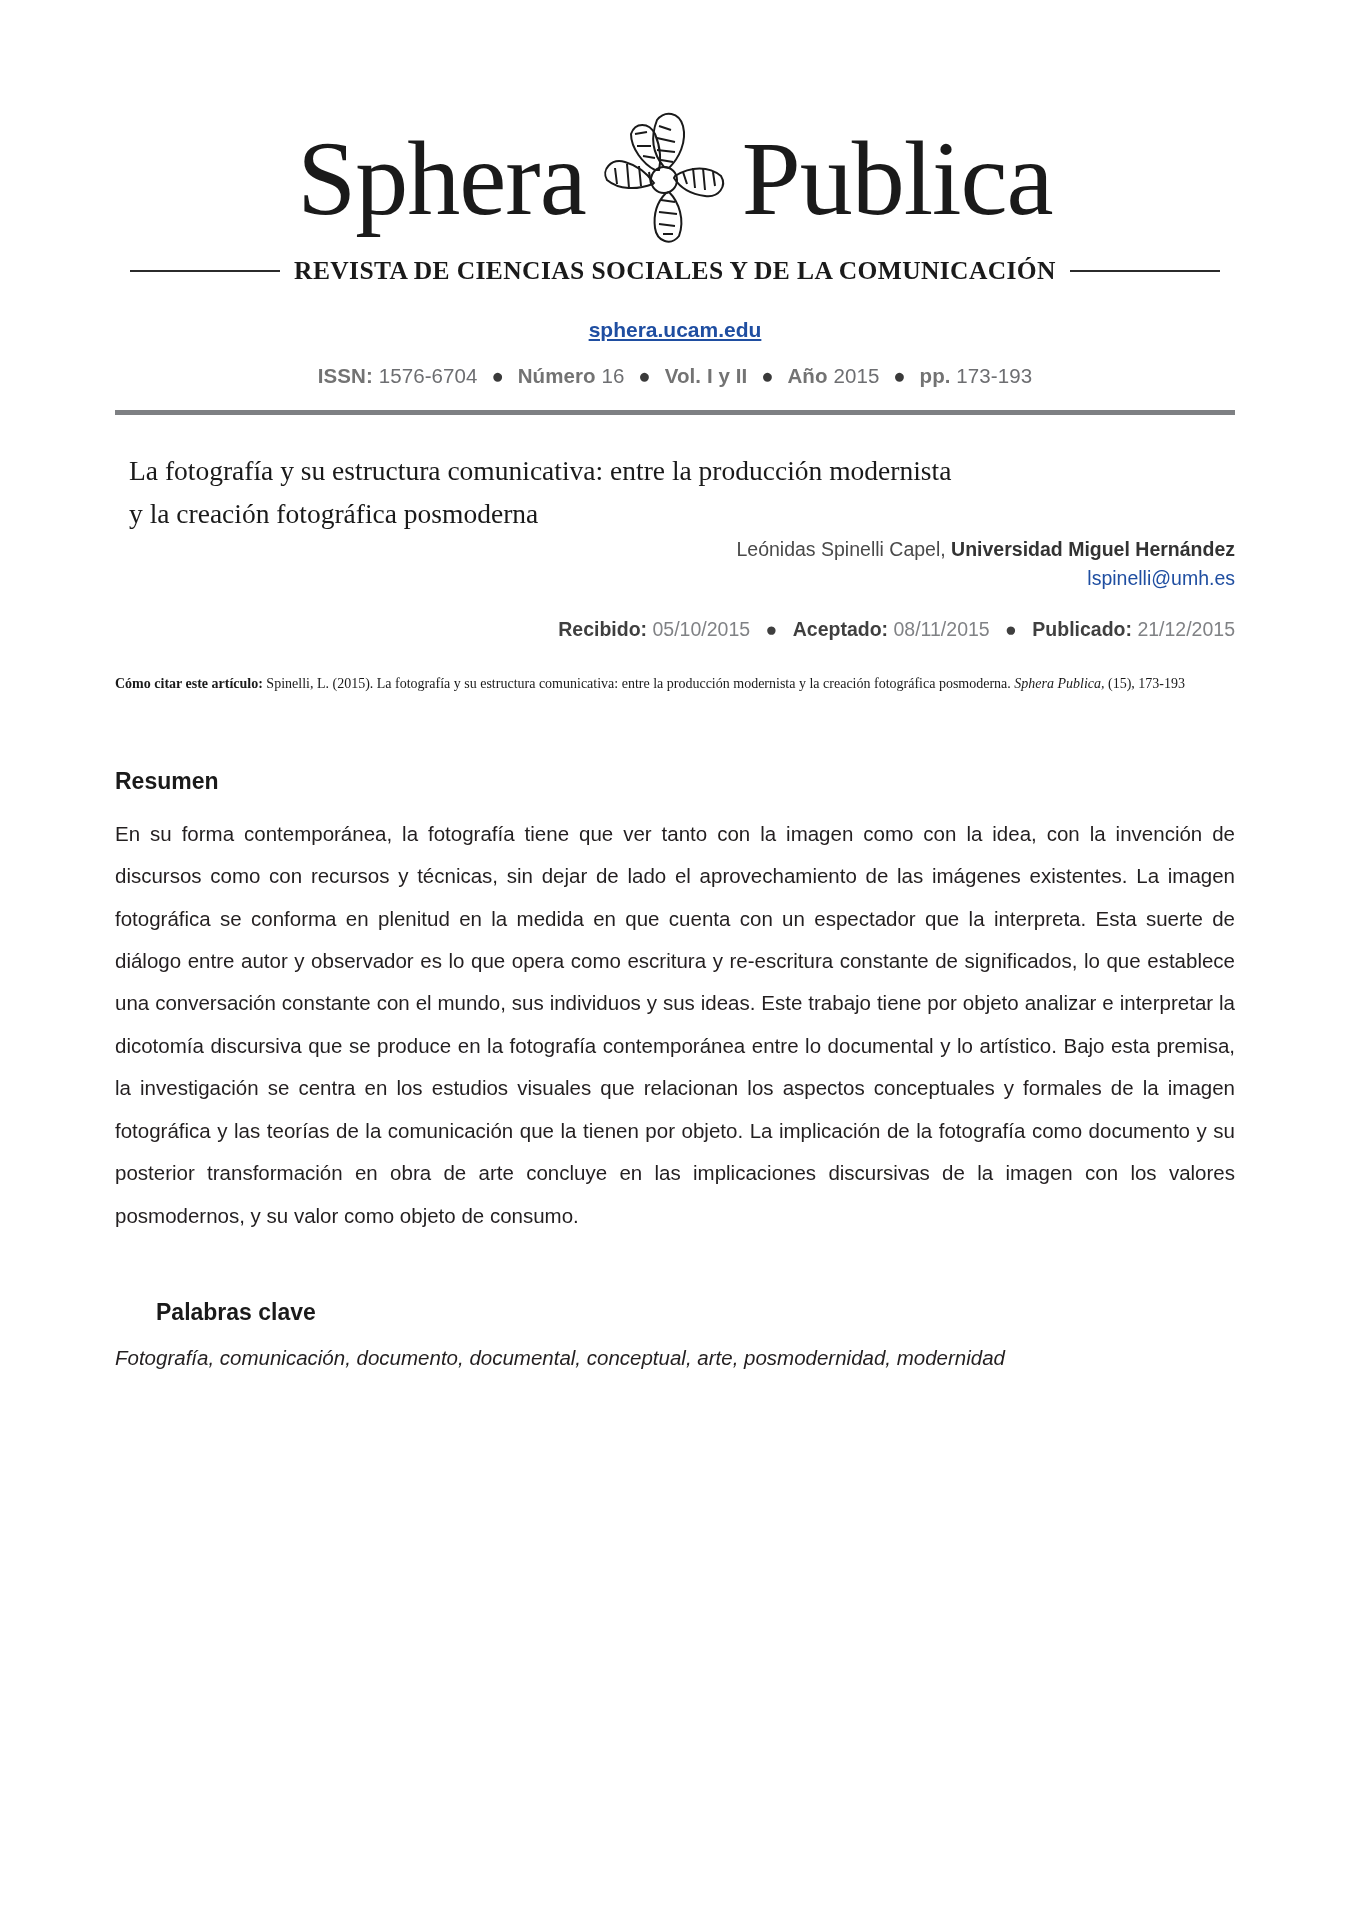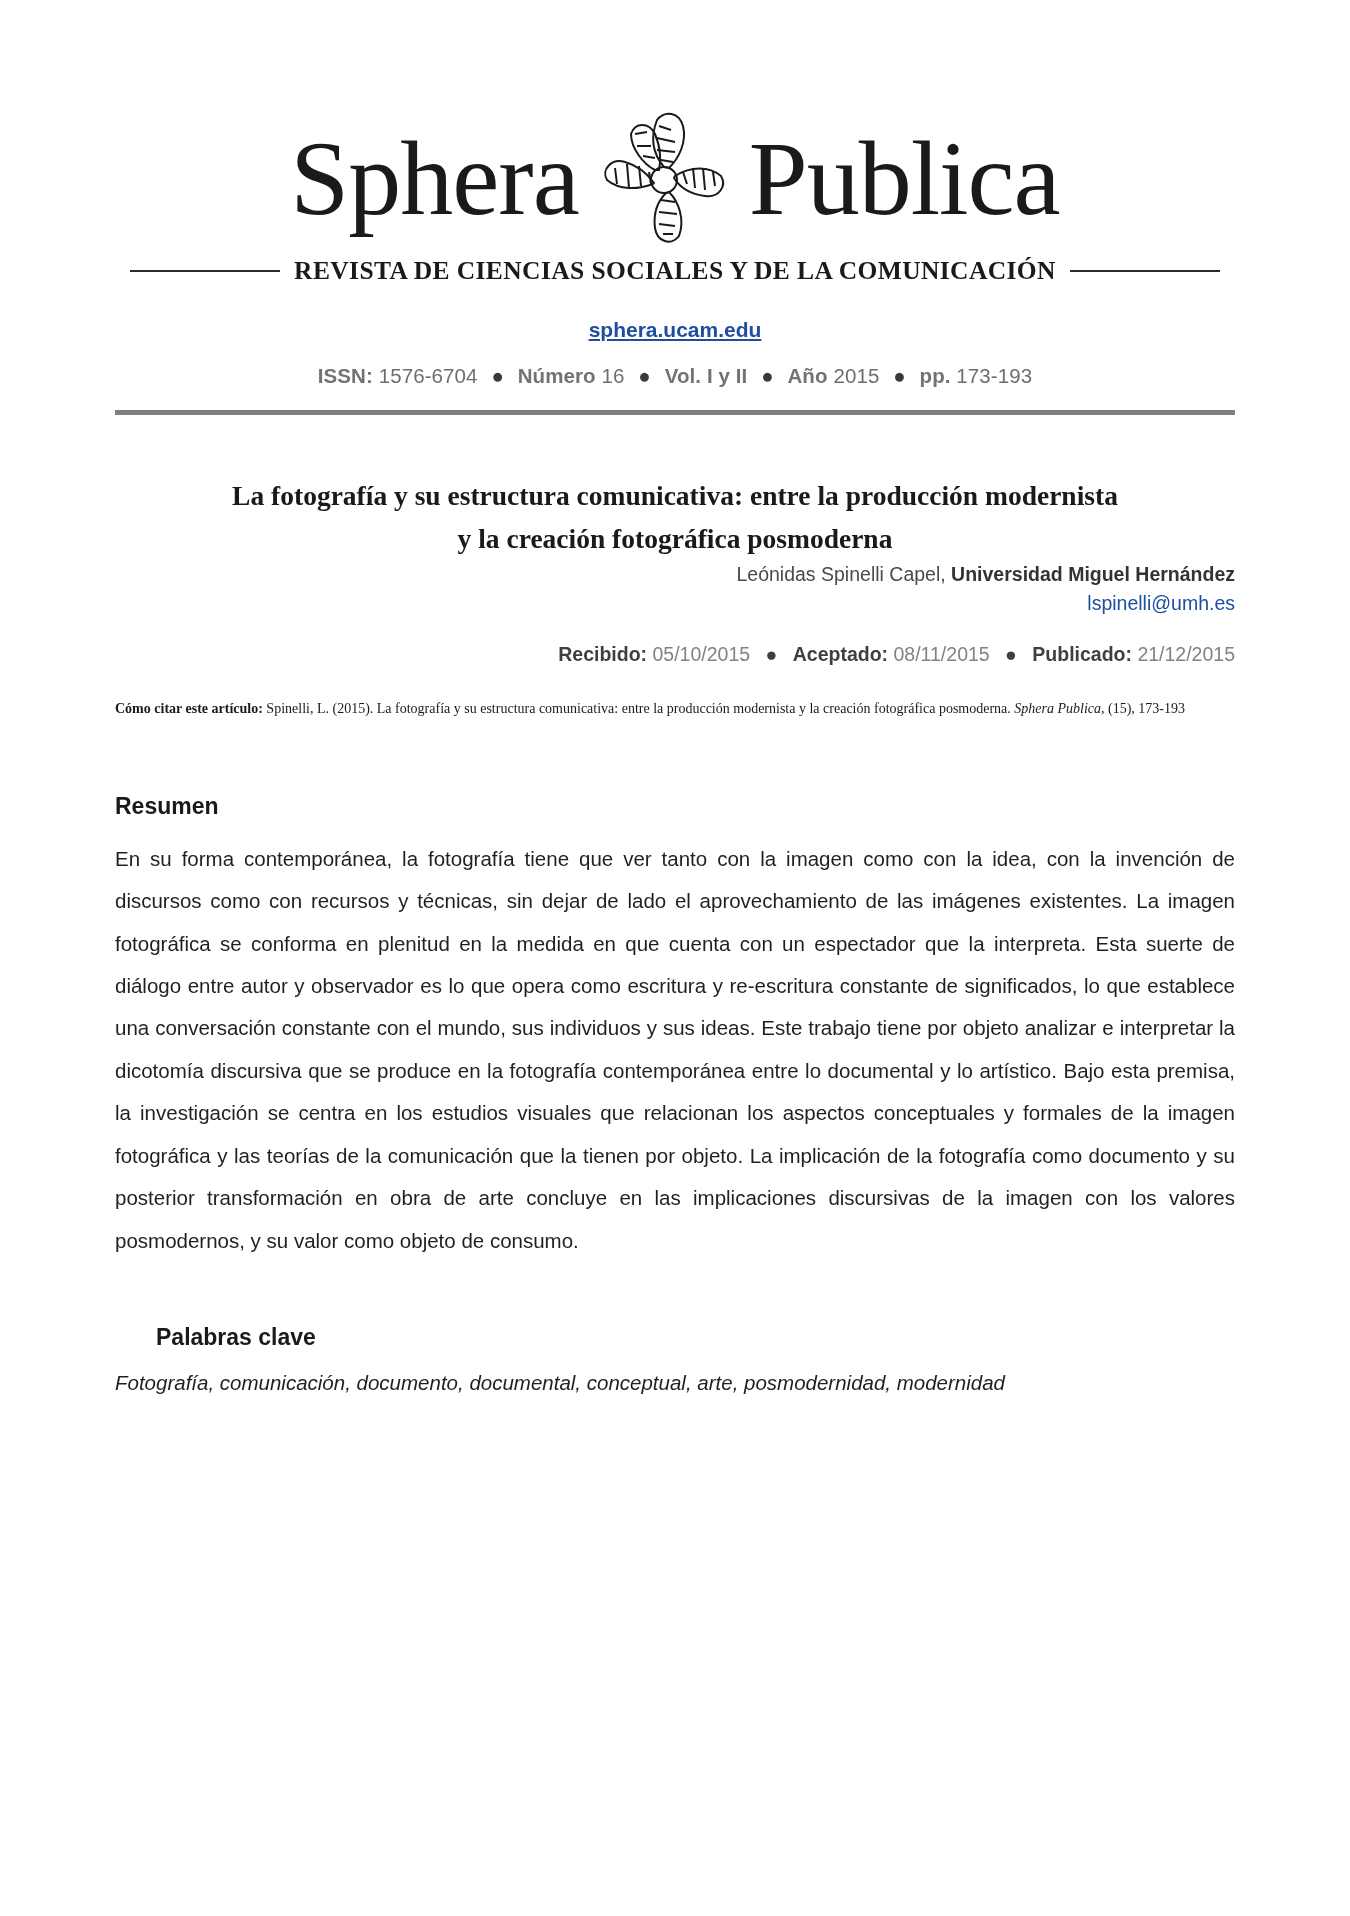--- a/index.html
+++ b/index.html
@@ -21,21 +21,21 @@
 
   
   .masthead {
     padding-top: 104px;
     text-align: center;
   }
   .logo-row {
     display: flex;
     align-items: center;
     justify-content: center;
-    gap: 16px;
+    gap: 9px;
     height: 150px;
   }
   .logo-word {
     font-family: "Liberation Serif", serif;
     font-size: 106px;
     line-height: 1;
     letter-spacing: -1px;
     color: #1a1a1a;
   }
   .logo-mark {
@@ -86,26 +86,25 @@
   .issue-line .dot { display: inline-block; padding: 0 8px; color: #3a3a3a; }
 
   .header-rule {
     margin-top: 22px;
     height: 5px;
     background: #7e8083;
   }
 
   
   .title {
-    margin-top: 60px;
-    font-family: "Liberation Serif", serif;
-    font-weight: bold;
+    margin-top: 35px;
+    font-family: "Liberation Serif", serif;
+    font-weight: normal;
     font-size: 27.5px;
     line-height: 1.55;
-    text-align: center;
     color: #1a1a1a;
     padding: 0 14px;
   }
 
   
   .author-block {
     text-align: right;
     font-size: 19.5px;
     line-height: 1.45;
     color: #4a4a4a;

